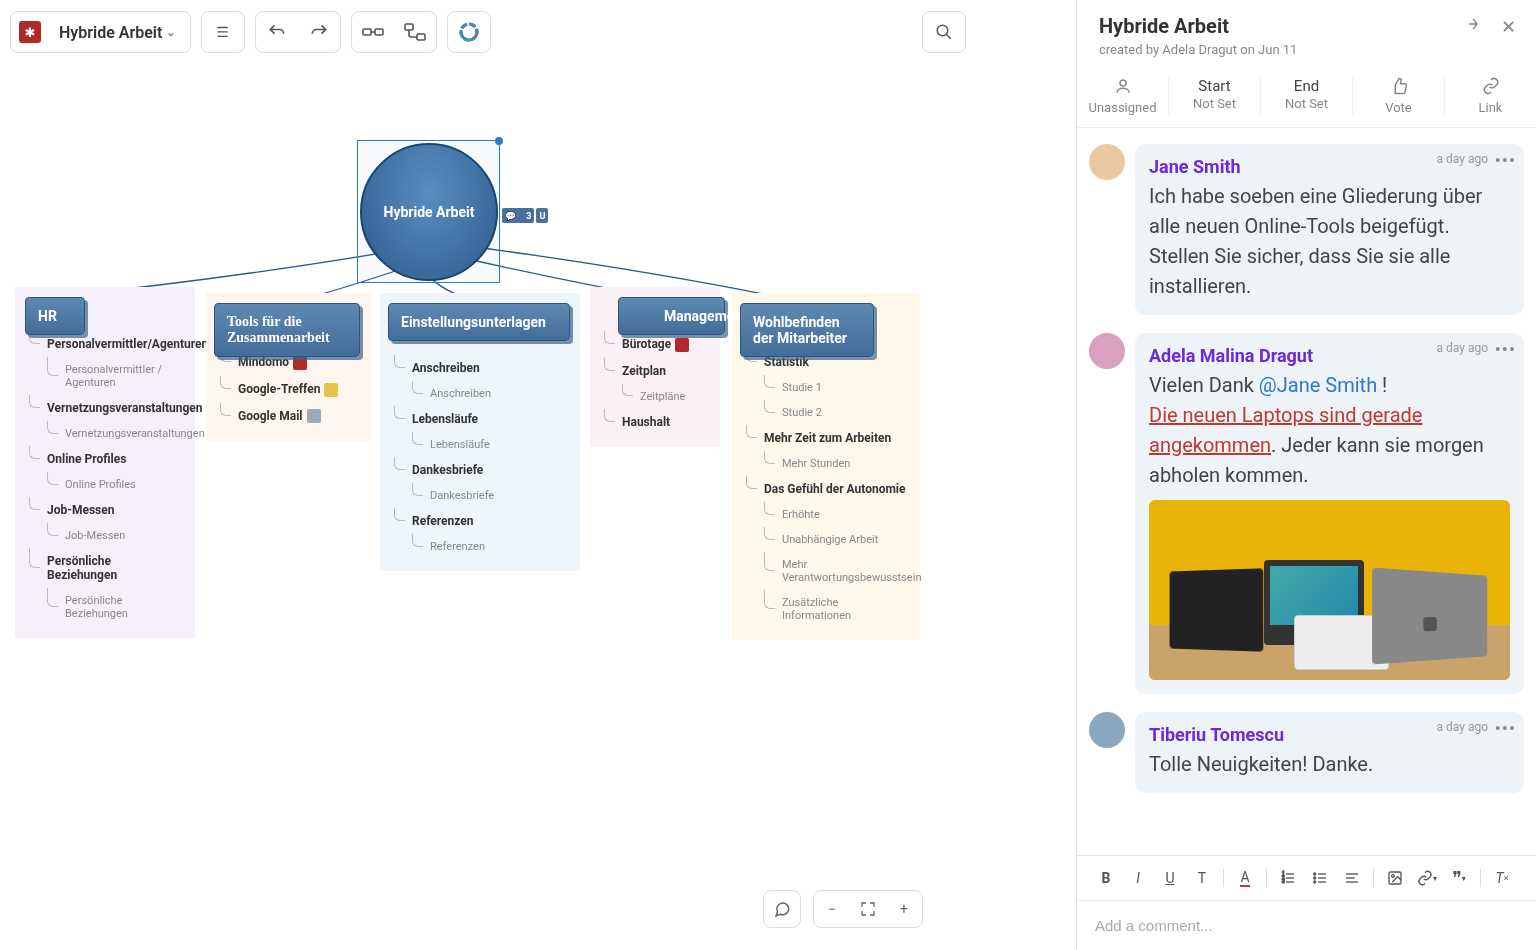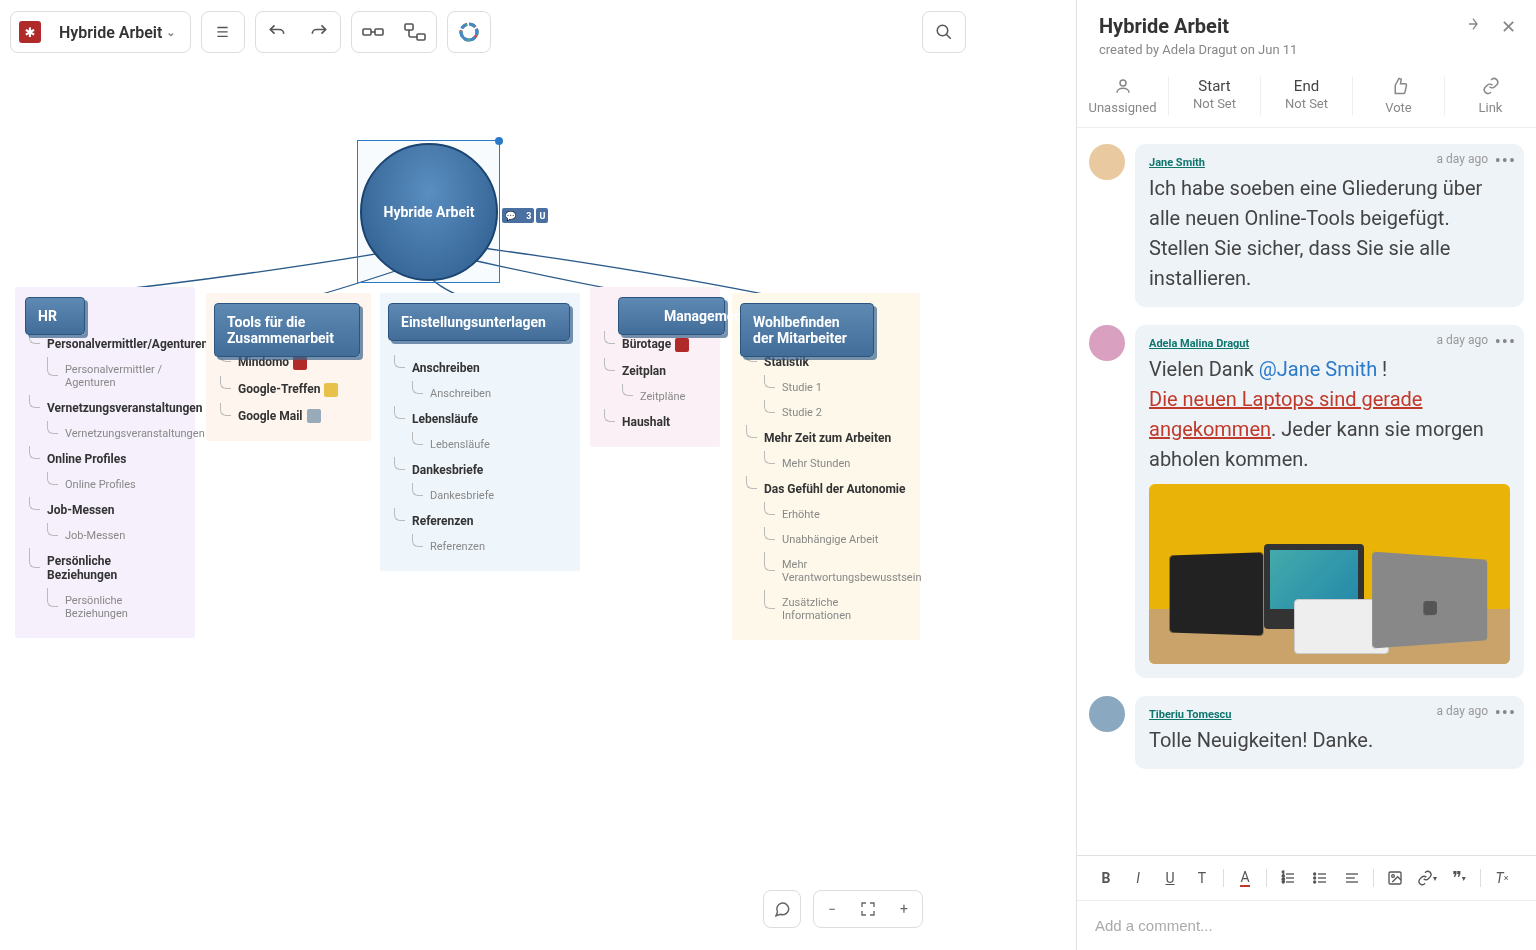--- a/index.html
+++ b/index.html
@@ -49,21 +49,21 @@
 .meta-row { display: flex; border-bottom: 1px solid #eee; padding: 12px 0; }
 .meta-cell { flex: 1; text-align: center; border-left: 1px solid #eee; padding: 0 4px; }
 .meta-cell:first-child { border-left: none; }
 .meta-cell .ico { color: #888; font-size: 18px; display: block; }
 .meta-cell .lbl { font-size: 13px; color: #888; }
 
 .comments { flex: 1; overflow-y: auto; padding: 16px 12px; }
 .comment { display: flex; gap: 10px; margin-bottom: 18px; }
 .comment .cav { width: 36px; height: 36px; border-radius: 50%; flex-shrink: 0; }
 .bubble { background: #eef3f8; border-radius: 10px; padding: 12px 14px 14px; position: relative; flex: 1; }
-.comment .name { font-weight: 700; color: #0f766e; margin-bottom: 4px; font-size: 11px; text-decoration: underline;}
+.comment .name { font-weight: 700; color: #6d28d9; margin-bottom: 4px; font-size: 18px;}
 .comment .time { position: absolute; top: 8px; right: 36px; font-size: 12px; color: #999; }
 .comment .dots { position: absolute; top: 6px; right: 8px; color: #888; font-size: 18px; letter-spacing: 1px; cursor:pointer; }
 .comment .body { font-size: 20px; color: #444; line-height: 1.5; }
 .mention { color: #2a7ac9; }
 .redlink { color: #c0392b; text-decoration: underline; }
 .laptop-img { width: 100%; height: 180px; border-radius: 6px; margin-top: 10px; background: #eab308; position: relative; overflow: hidden; }
 .laptop-img::before{content:'';position:absolute;left:0;right:0;bottom:0;height:55px;background:#c9a36a;}
 .lap { position:absolute; border-radius:4px; }
 .lap1{left:18px;bottom:30px;width:95px;height:80px;background:#222;transform:perspective(200px) rotateY(-10deg);}
 .lap2{left:115px;bottom:35px;width:100px;height:85px;background:#333;}
@@ -196,21 +196,21 @@
         </div>
       </div>
       <div class="branch-header" style="position: absolute; left: 25px; top: 232px; width: 60px;">HR</div>
       <div class="branch" style="left: 206px; top: 228px; width: 165px; background: rgb(253, 245, 238);">
         <div class="branch-body" style="padding-top:56px">
           <div class="tree-item bold">Mindomo<span class="mini-icon" style="background:#b02a2a"></span></div>
           <div class="tree-item bold">Google-Treffen<span class="mini-icon" style="background:#e8c14a"></span></div>
           <div class="tree-item bold">Google Mail<span class="mini-icon" style="background:#9ab"></span></div>
         </div>
       </div>
-      <div class="branch-header" style="position: absolute; left: 214px; top: 238px; width: 146px;">Tools für die Zusammenarbeit</div>
+      <div class="branch-header" style="position: absolute; left: 214px; top: 238px; width: 146px; font-family: Liberation Serif, serif;">Tools für die Zusammenarbeit</div>
       <div class="branch" style="left: 380px; top: 228px; width: 200px; background: rgb(238, 245, 251);">
         <div class="branch-body" style="padding-top:62px">
           <div class="tree-item bold">Anschreiben</div>
           <div class="tree-item sub">Anschreiben</div>
           <div class="tree-item bold">Lebensläufe</div>
           <div class="tree-item sub">Lebensläufe</div>
           <div class="tree-item bold">Dankesbriefe</div>
           <div class="tree-item sub">Dankesbriefe</div>
           <div class="tree-item bold">Referenzen</div>
           <div class="tree-item sub">Referenzen</div>

